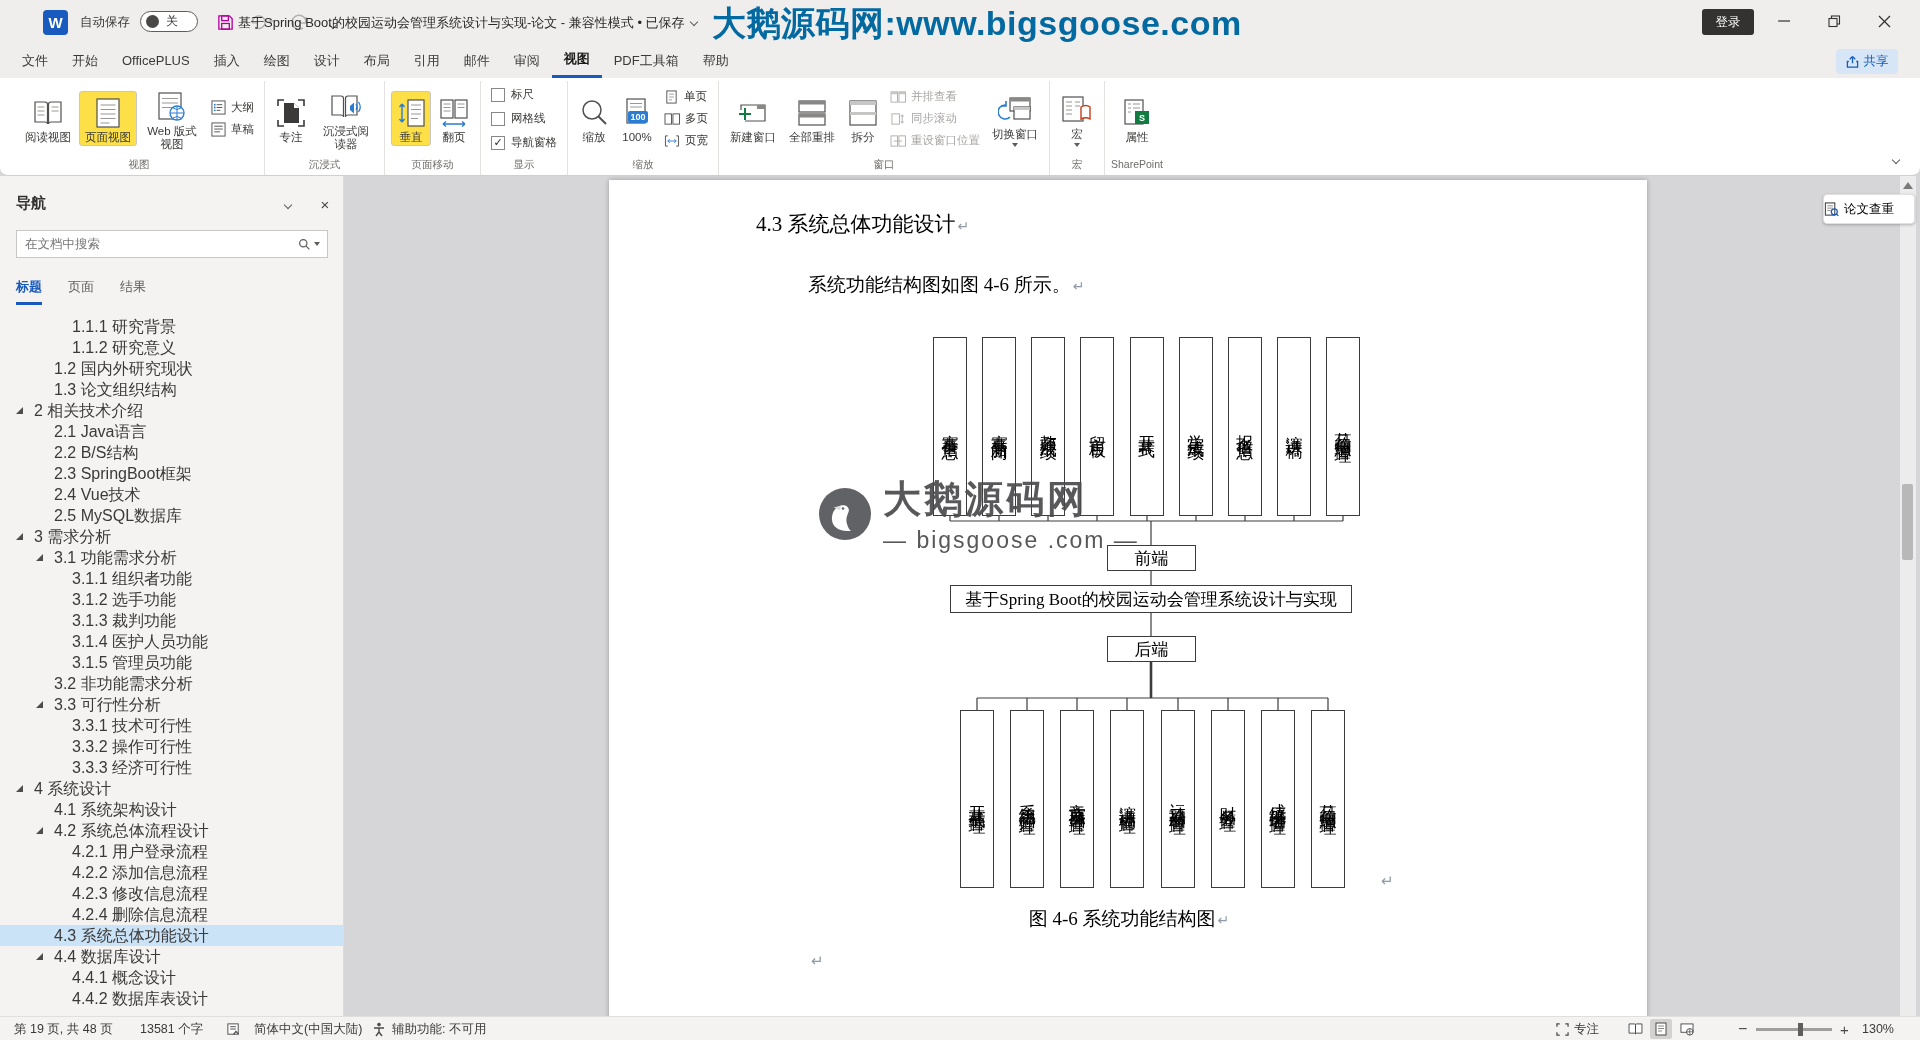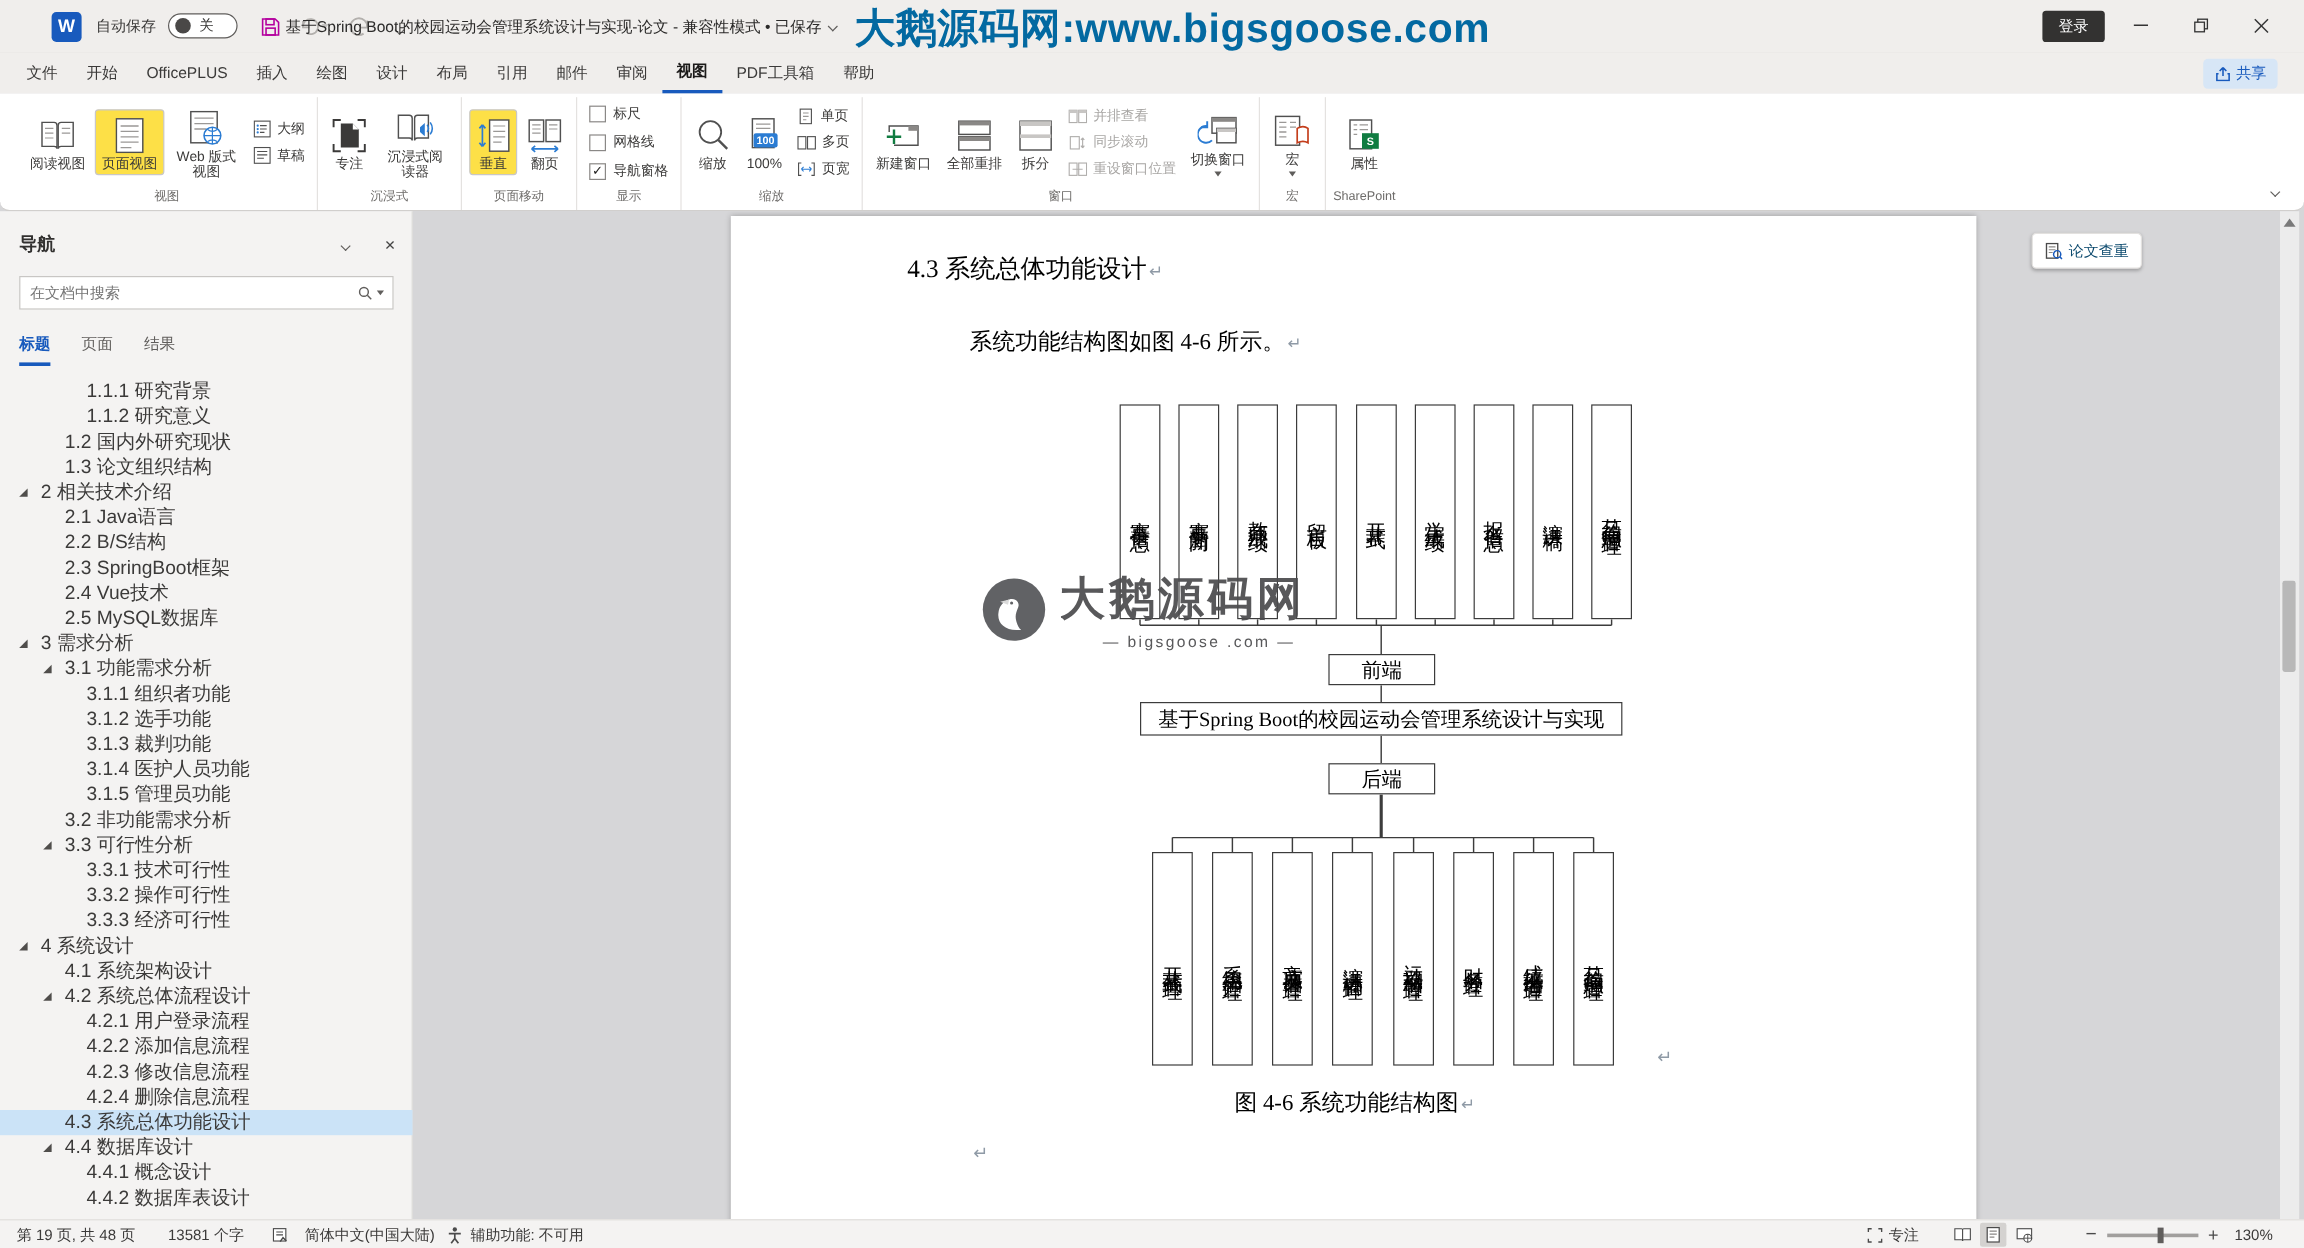--- a/index.html
+++ b/index.html
@@ -78,24 +78,24 @@
   .vrow { position:absolute; display:flex; justify-content:space-between; }
   #top-boxes { left:324px; top:157px; width:427px; height:179px; }
   #bottom-boxes { left:351px; top:530px; width:385px; height:178px; }
   .vbox { width:34px; height:100%; border:1px solid #3c3c3c; background:#fff; display:flex; align-items:center; justify-content:center; writing-mode:vertical-rl; text-orientation:upright; font-family:"Liberation Serif",serif; font-size:17px; letter-spacing:3px; color:#000; z-index:1; }
   .hbox { position:absolute; border:1px solid #3c3c3c; background:#fff; display:flex; align-items:center; justify-content:center; font-family:"Liberation Serif",serif; font-size:17px; color:#000; z-index:1; }
   #connector-svg { position:absolute; left:0; top:0; z-index:0; }
   #doc-caption { position:absolute; left:370px; top:726px; width:300px; text-align:center; font-size:19px; color:#000; }
   #doc-watermark { position:absolute; left:208px; top:294px; display:flex; align-items:center; gap:10px; z-index:3; opacity:0.93; }
   #wm-text { display:flex; flex-direction:column; }
   #wm-brand { font-size:38px; font-weight:bold; color:#4c4c4e; letter-spacing:3px; font-family:"Liberation Sans",sans-serif; }
-  #wm-domain { font-size:13px; color:#4c4c4e; letter-spacing:2px; margin-top:2px;margin-left:36px; }
-
-  
-  #check-btn { position:absolute; left:1693px; top:194px; width:92px; height:30px; background:#fff; border:1px solid #e3e1df; border-radius:4px; box-shadow:0 1px 3px rgba(0,0,0,0.25); display:flex; align-items:center; justify-content:center; gap:5px; font-size:12.5px; color:#0c4a6e; z-index:6; }
+  #wm-domain { font-size:23px; color:#4c4c4e; letter-spacing:2px; margin-top:2px; }
+
+  
+  #check-btn { position:absolute; left:1823px; top:194px; width:92px; height:30px; background:#fff; border:1px solid #e3e1df; border-radius:4px; box-shadow:0 1px 3px rgba(0,0,0,0.25); display:flex; align-items:center; gap:5px; font-size:12.5px; color:#000000; z-index:6; }
 
   
   #scrollbar { position:absolute; left:1900px; top:176px; width:16px; height:840px; background:#ececec; }
   #scroll-up { position:absolute; left:3px; top:6px; width:0; height:0; border-left:5px solid transparent; border-right:5px solid transparent; border-bottom:7px solid #7a7a7a; }
   #scroll-thumb { position:absolute; left:2px; top:308px; width:11px; height:76px; background:#b8b8b8; border-radius:2px; }
 
   
   #statusbar { position:absolute; left:0; top:1016px; width:1920px; height:24px; background:#f4f3f2; border-top:1px solid #e1dfdd; font-size:12.5px; color:#3b3a39; }
   .sb { position:absolute; top:0; height:24px; display:flex; align-items:center; gap:5px; }
   #zoom-track { position:relative; width:76px; height:3px; background:#a19f9d; }

